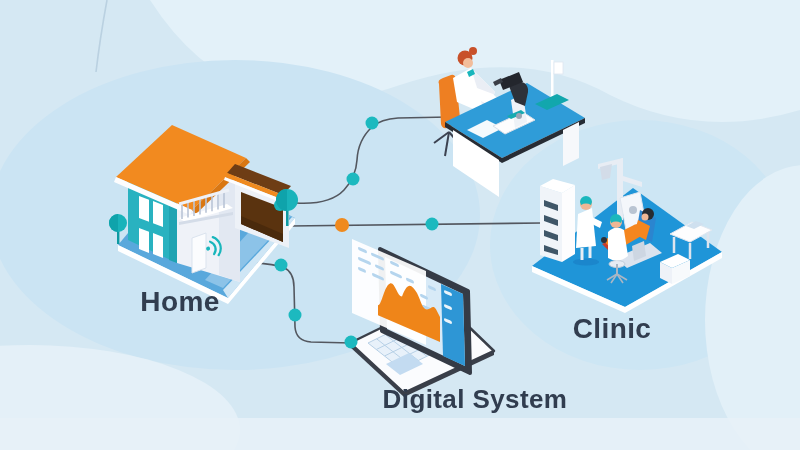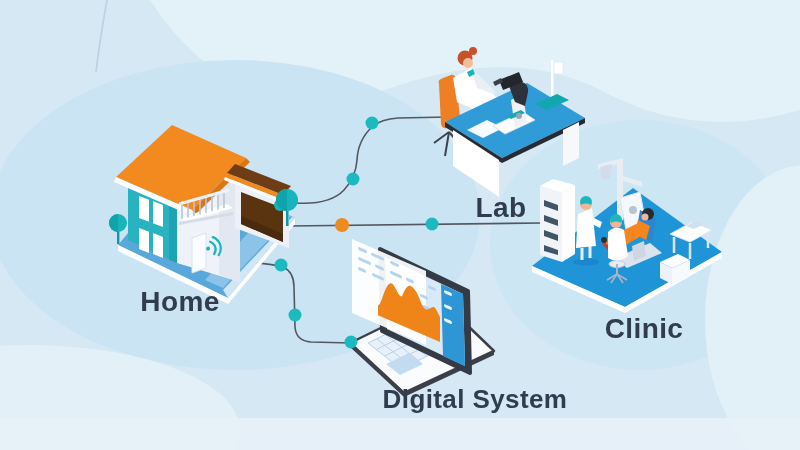--- a/index.html
+++ b/index.html
@@ -276,17 +276,16 @@
           <rect x="122" y="32" width="8" height="3.2" rx="1.6"></rect>
       </g>
     </g>
   </svg>
 
   <svg width="800" height="450" viewBox="0 0 800 450" style="pointer-events:none">
     <circle cx="351" cy="342" r="6.5" fill="#1cb9bf"></circle>
   </svg>
 
   <div class="label" style="left:180px;top:286px">Home</div>
-  <div class="label" style="left:501px;top:192px">Lab</div>
-  <div class="label" style="left:644px;top:313px">Clinic</div>
+  <div class="label" style="left:612px;top:313px">Clinic</div>
   <div class="label small" style="left:431px;top:384px">Digital System</div>
 
 </div>
 
 </body></html>

